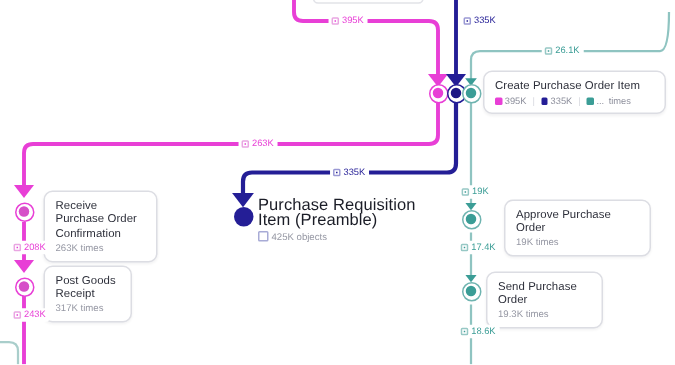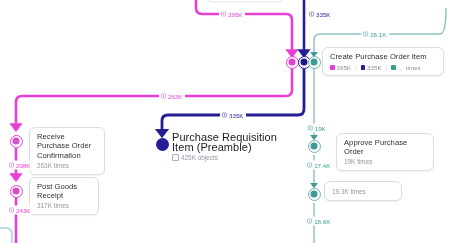--- a/index.html
+++ b/index.html
@@ -233,38 +233,39 @@
       </span>
       <span>times</span>
     </div>
   </div>
 
   <div class="node-card" style="left:29px; top:127px; width:76px;">
     <div class="node-title">Receive Purchase Order Confirmation</div>
     <div class="node-sub">263K times</div>
   </div>
 
-  <div class="node-card" style="left:29px; top:177px; width:70px;">
+  <div class="node-card" style="left:29px; top:177px; width:59px;">
     <div class="node-title">Post Goods Receipt</div>
     <div class="node-sub">317K times</div>
   </div>
 
   <div class="plain-card" style="left:172px; top:133px; width:110px;">
     <div class="node-title">Purchase Requisition Item (Preamble)</div>
     <div class="node-sub">
       <span class="obj-chip" style="width:5px;height:5px;border:1px solid #a8abd6;border-radius:1px;"></span><span>425K objects</span>
     </div>
   </div>
 
   <div class="node-card" style="left:324px; top:133px; width:98px;margin-left:12px;">
     <div class="node-title">Approve Purchase Order</div>
     <div class="node-sub">19K times</div>
   </div>
 
   <div class="node-card" style="left:324px; top:181px; width:78px;">
+    <div class="node-title">Send Purchase Order</div>
     <div class="node-sub">19.3K times</div>
   </div>
 
   <div class="chip" style="left:232px; top:14px; color:#e83fd6;">
     <span class="chip-ico" style="border-color:#e9a6e2;"></span>
     <span class="chip-txt">395K</span>
   </div>
 
   <div class="chip" style="left:320px; top:14px; color:#241e96;">
     <span class="chip-ico" style="border-color:#9a99d4;"></span>

